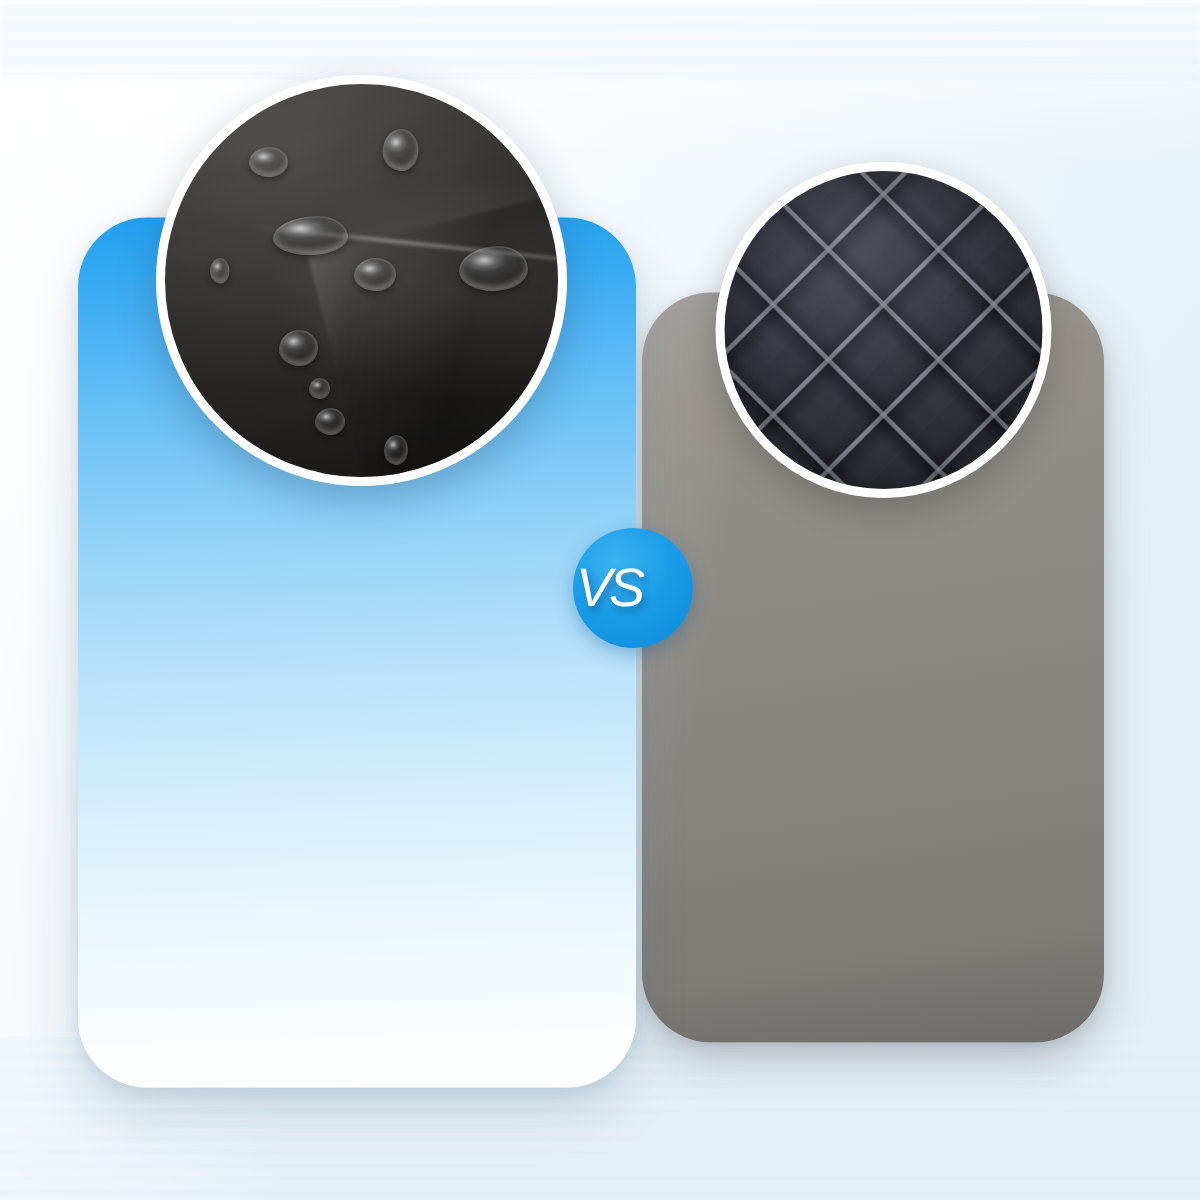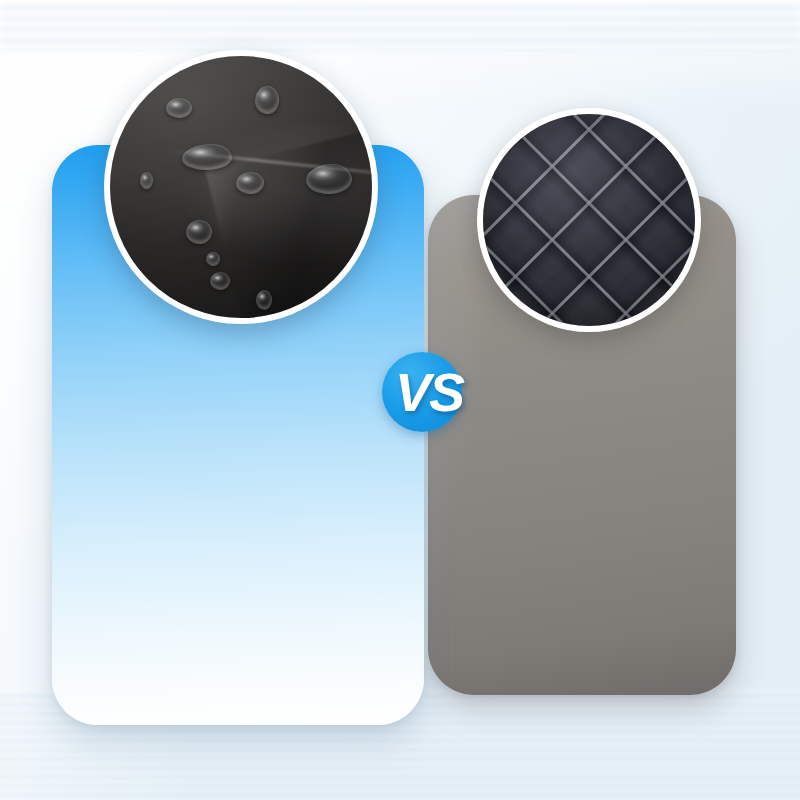--- a/index.html
+++ b/index.html
@@ -149,23 +149,23 @@
 
   
   .vs-badge {
     position: absolute; left: 382px; top: 352px; width: 80px; height: 80px;
     border-radius: 50%;
     background: radial-gradient(circle at 36% 28%, #3bb2f0 0%, #1a9de8 46%, #0d8ad8 100%);
     z-index: 9;
     box-shadow: 0 4px 12px rgba(20,90,150,0.35);
   }
   .vs-text {
-    position: absolute; left: 389px; top: 352px; width: 80px; height: 80px;
+    position: absolute; left: 366px; top: 352px; width: 80px; height: 80px;
     display: flex; align-items: center; justify-content: center;
-    font-size: 54px; font-weight: 700; font-style: italic; color: #ffffff;
+    font-size: 36px; font-weight: 400; font-style: italic; color: #ffffff;
     letter-spacing: -2px;
     text-shadow: 2px 3px 5px rgba(10,70,120,0.45);
     z-index: 10; pointer-events: none;
   }
 
   
   .list { position: absolute; }
   .list-ours   { left: 108px; top: 452px; width: 286px; }
   .list-others { left: 462px; top: 452px; width: 262px; }
 

